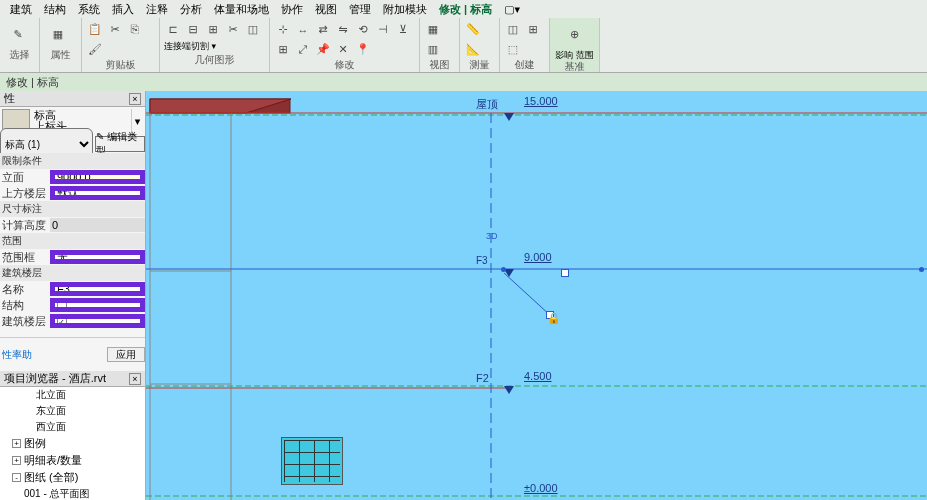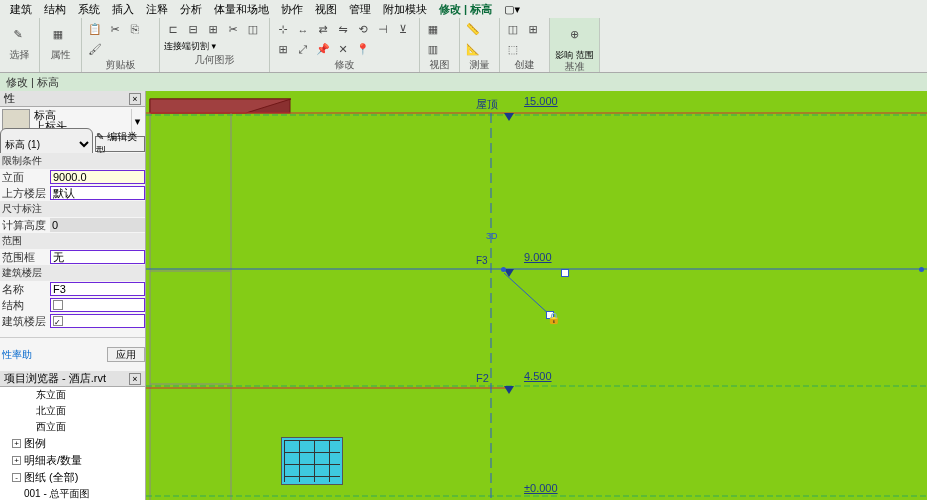--- a/index.html
+++ b/index.html
@@ -22,21 +22,21 @@
 .secondbar { background: #d4e8d4; height: 18px; display: flex; align-items: center; padding: 0 6px; font-size: 10px; color: #333; }
 
 
 .leftcol { position: absolute; left: 0; top: 91px; width: 146px; height: 409px; background: #f5f5f5; border-right: 1px solid #aaa; display: flex; flex-direction: column; }
 
 .panel-title { background: #e2e2e2; height: 16px; display: flex; align-items: center; justify-content: space-between; padding: 0 4px; border-bottom: 1px solid #aaa; font-size: 10px; }
 .panel-close { width: 12px; height: 12px; border: 1px solid #888; display: inline-flex; align-items: center; justify-content: center; font-size: 9px; cursor: pointer; }
 
 .prop-row { display: flex; height: 16px; align-items: center; font-size: 10px; }
 .prop-row .label { flex: 0 0 50px; padding-left: 2px; color: #333; }
-.prop-row .value { flex: 1; border: 1px solid #6d28d9; height: 14px; padding: 0 2px; background: #fff; display: flex; align-items: center; overflow: hidden; }
+.prop-row .value { flex: 1; border: 5px solid #6d28d9; height: 14px; padding: 0 2px; background: #fff; display: flex; align-items: center; overflow: hidden; }
 .prop-row .value.input { background: #fffde0; }
 .prop-row .value.dark { background: #ddd; border: none; }
 .prop-section { background: #e8e8e8; font-size: 10px; padding: 1px 2px; color: #333; }
 
 .type-selector { display: flex; height: 28px; align-items: center; padding: 2px; }
 .type-img { width: 28px; height: 24px; background: #dcd8c8; border: 1px solid #999; margin-right: 4px; }
 .type-text { flex: 1; font-size: 10px; line-height: 11px; }
 .type-drop { width: 12px; align-self: stretch; border-left: 1px solid #ccc; display: flex; align-items: center; justify-content: center; }
 
 .edit-type-row { display: flex; height: 18px; align-items: center; }
@@ -48,21 +48,21 @@
 .help-apply .btn { border: 1px solid #aaa; padding: 0 8px; height: 15px; font-size: 10px; background: #f0f0f0; display: flex; align-items: center; }
 
 .browser { flex: 1; overflow: hidden; background: #fff; }
 .tree-item { padding: 1px 0 1px 12px; font-size: 10px; display: flex; align-items: center; }
 .tree-item.l2 { padding-left: 24px; }
 .tree-item.l3 { padding-left: 36px; }
 .tree-item.bold { font-weight: bold; }
 .tree-toggle { width: 9px; height: 9px; border: 1px solid #888; display: inline-flex; align-items: center; justify-content: center; margin-right: 3px; font-size: 8px; line-height: 8px; }
 
 
-.canvas { position: absolute; left: 146px; top: 91px; right: 0; bottom: 0; background: #84cc16; overflow: hidden; }
+.canvas { position: absolute; left: 146px; top: 91px; right: 0; bottom: 0; background: #7dd3fc; overflow: hidden; }
 .canvas svg { position: absolute; top: 0; left: 0; }
 
 .level-label { position: absolute; font-size: 11px; color: #1a3a8a; }
 .level-value { position: absolute; font-size: 11px; color: #1a3a8a; text-decoration: underline; }
 .level-marker { position: absolute; width: 0; height: 0; border-left: 5px solid transparent; border-right: 5px solid transparent; border-top: 8px solid #1a3a8a; }
 .level-box { position: absolute; width: 8px; height: 8px; border: 1px solid #2a5acc; background: #fff; }
 .drag-dot { position: absolute; width: 5px; height: 5px; background: #2a5acc; border-radius: 50%; }
 .small-3d { position: absolute; font-size: 9px; color: #2a5acc; }
 
 .mini-preview { position: absolute; left: 135px; bottom: 15px; width: 62px; height: 48px; border: 1px solid #555; background: linear-gradient(#3ec9e0,#3ec9e0); }
@@ -248,22 +248,22 @@
   <div class="help-apply">
     <span class="link">性率助</span>
     <span class="btn">应用</span>
   </div>
 
   <div class="panel-title">
     <span>项目浏览器 - 酒店.rvt</span>
     <span class="panel-close">×</span>
   </div>
   <div class="browser">
+    <div class="tree-item l3">北立面</div>
     <div class="tree-item l3">东立面</div>
-    <div class="tree-item l3">北立面</div>
     <div class="tree-item l3">西立面</div>
     <div class="tree-item">
         <span class="tree-toggle">+</span>
         <span>图例</span>
       </div>
     <div class="tree-item">
         <span class="tree-toggle">+</span>
         <span>明细表/数量</span>
       </div>
     <div class="tree-item">

